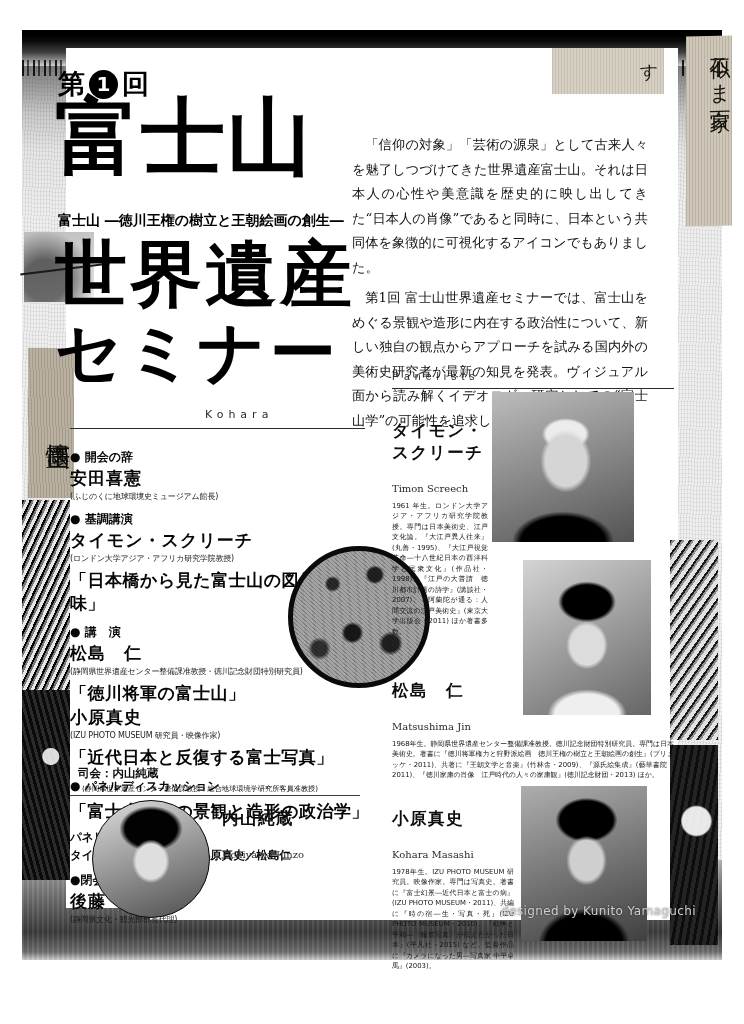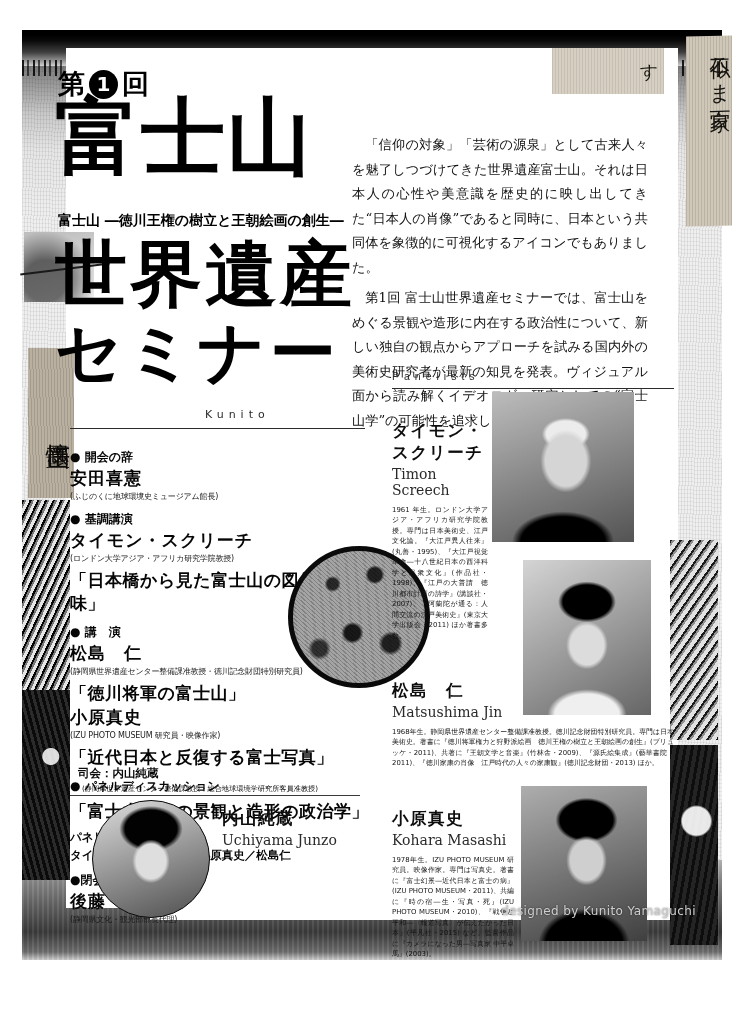--- a/index.html
+++ b/index.html
@@ -208,21 +208,21 @@
 
   
   .panelists-head {
     position:absolute; left:392px; top:370px;
     font-family:Liberation Sans, sans-serif; font-size:10.5px; letter-spacing:5px; color:#2a2a2a;
   }
   .panelists-rule { position:absolute; left:392px; top:388px; width:282px; height:1px; background:#2b2b2b; }
 
   .pl { position:absolute; font-family:"DejaVu Sans", sans-serif; color:#0d0d0d; }
   .pl .jp { font-size:16.5px; font-weight:bold; letter-spacing:1.5px; }
-  .pl .rom { font-family:"DejaVu Serif", serif; font-size:14px; color:#2a2a2a; margin-top:2px; }
+  .pl .rom { font-family:"DejaVu Serif", serif; font-size:10px; color:#2a2a2a; margin-top:19px; }
   .pl .bio { font-size:6.9px; line-height:1.52; margin-top:7px; text-align:justify; color:#141414; }
 
   .photo {
     position:absolute;
     filter: grayscale(1) contrast(1.25);
     background-color:#777;
   }
   .photo.p1 {
     left:492px; top:392px; width:142px; height:150px;
     background-image:
@@ -299,21 +299,21 @@
   </div>
 
   <div class="bigtitle2">世界遺産</div>
   <div class="bigtitle3">セミナー</div>
 
   <div class="intro">
     <p>「信仰の対象」「芸術の源泉」として古来人々を魅了しつづけてきた世界遺産富士山。それは日本人の心性や美意識を歴史的に映し出してきた“日本人の肖像”であると同時に、日本という共同体を象徴的に可視化するアイコンでもありました。</p>
     <p>第1回 富士山世界遺産セミナーでは、富士山をめぐる景観や造形に内在する政治性について、新しい独自の観点からアプローチを試みる国内外の美術史研究者が最新の知見を発表。ヴィジュアル面から読み解くイデオロギー研究としての“富士山学”の可能性を追求します。</p>
   </div>
 
-  <div class="program-head">Kunito</div>
+  <div class="program-head">Kohara</div>
   <div class="program-rule"></div>
 
   <div class="program">
     <div>
       <div class="p-head">● 開会の辞</div>
       <div class="p-name">安田喜憲</div>
       <div class="p-aff">(ふじのくに地球環境史ミュージアム館長)</div>
     </div>
     <div>
       <div class="p-head">● 基調講演</div>

